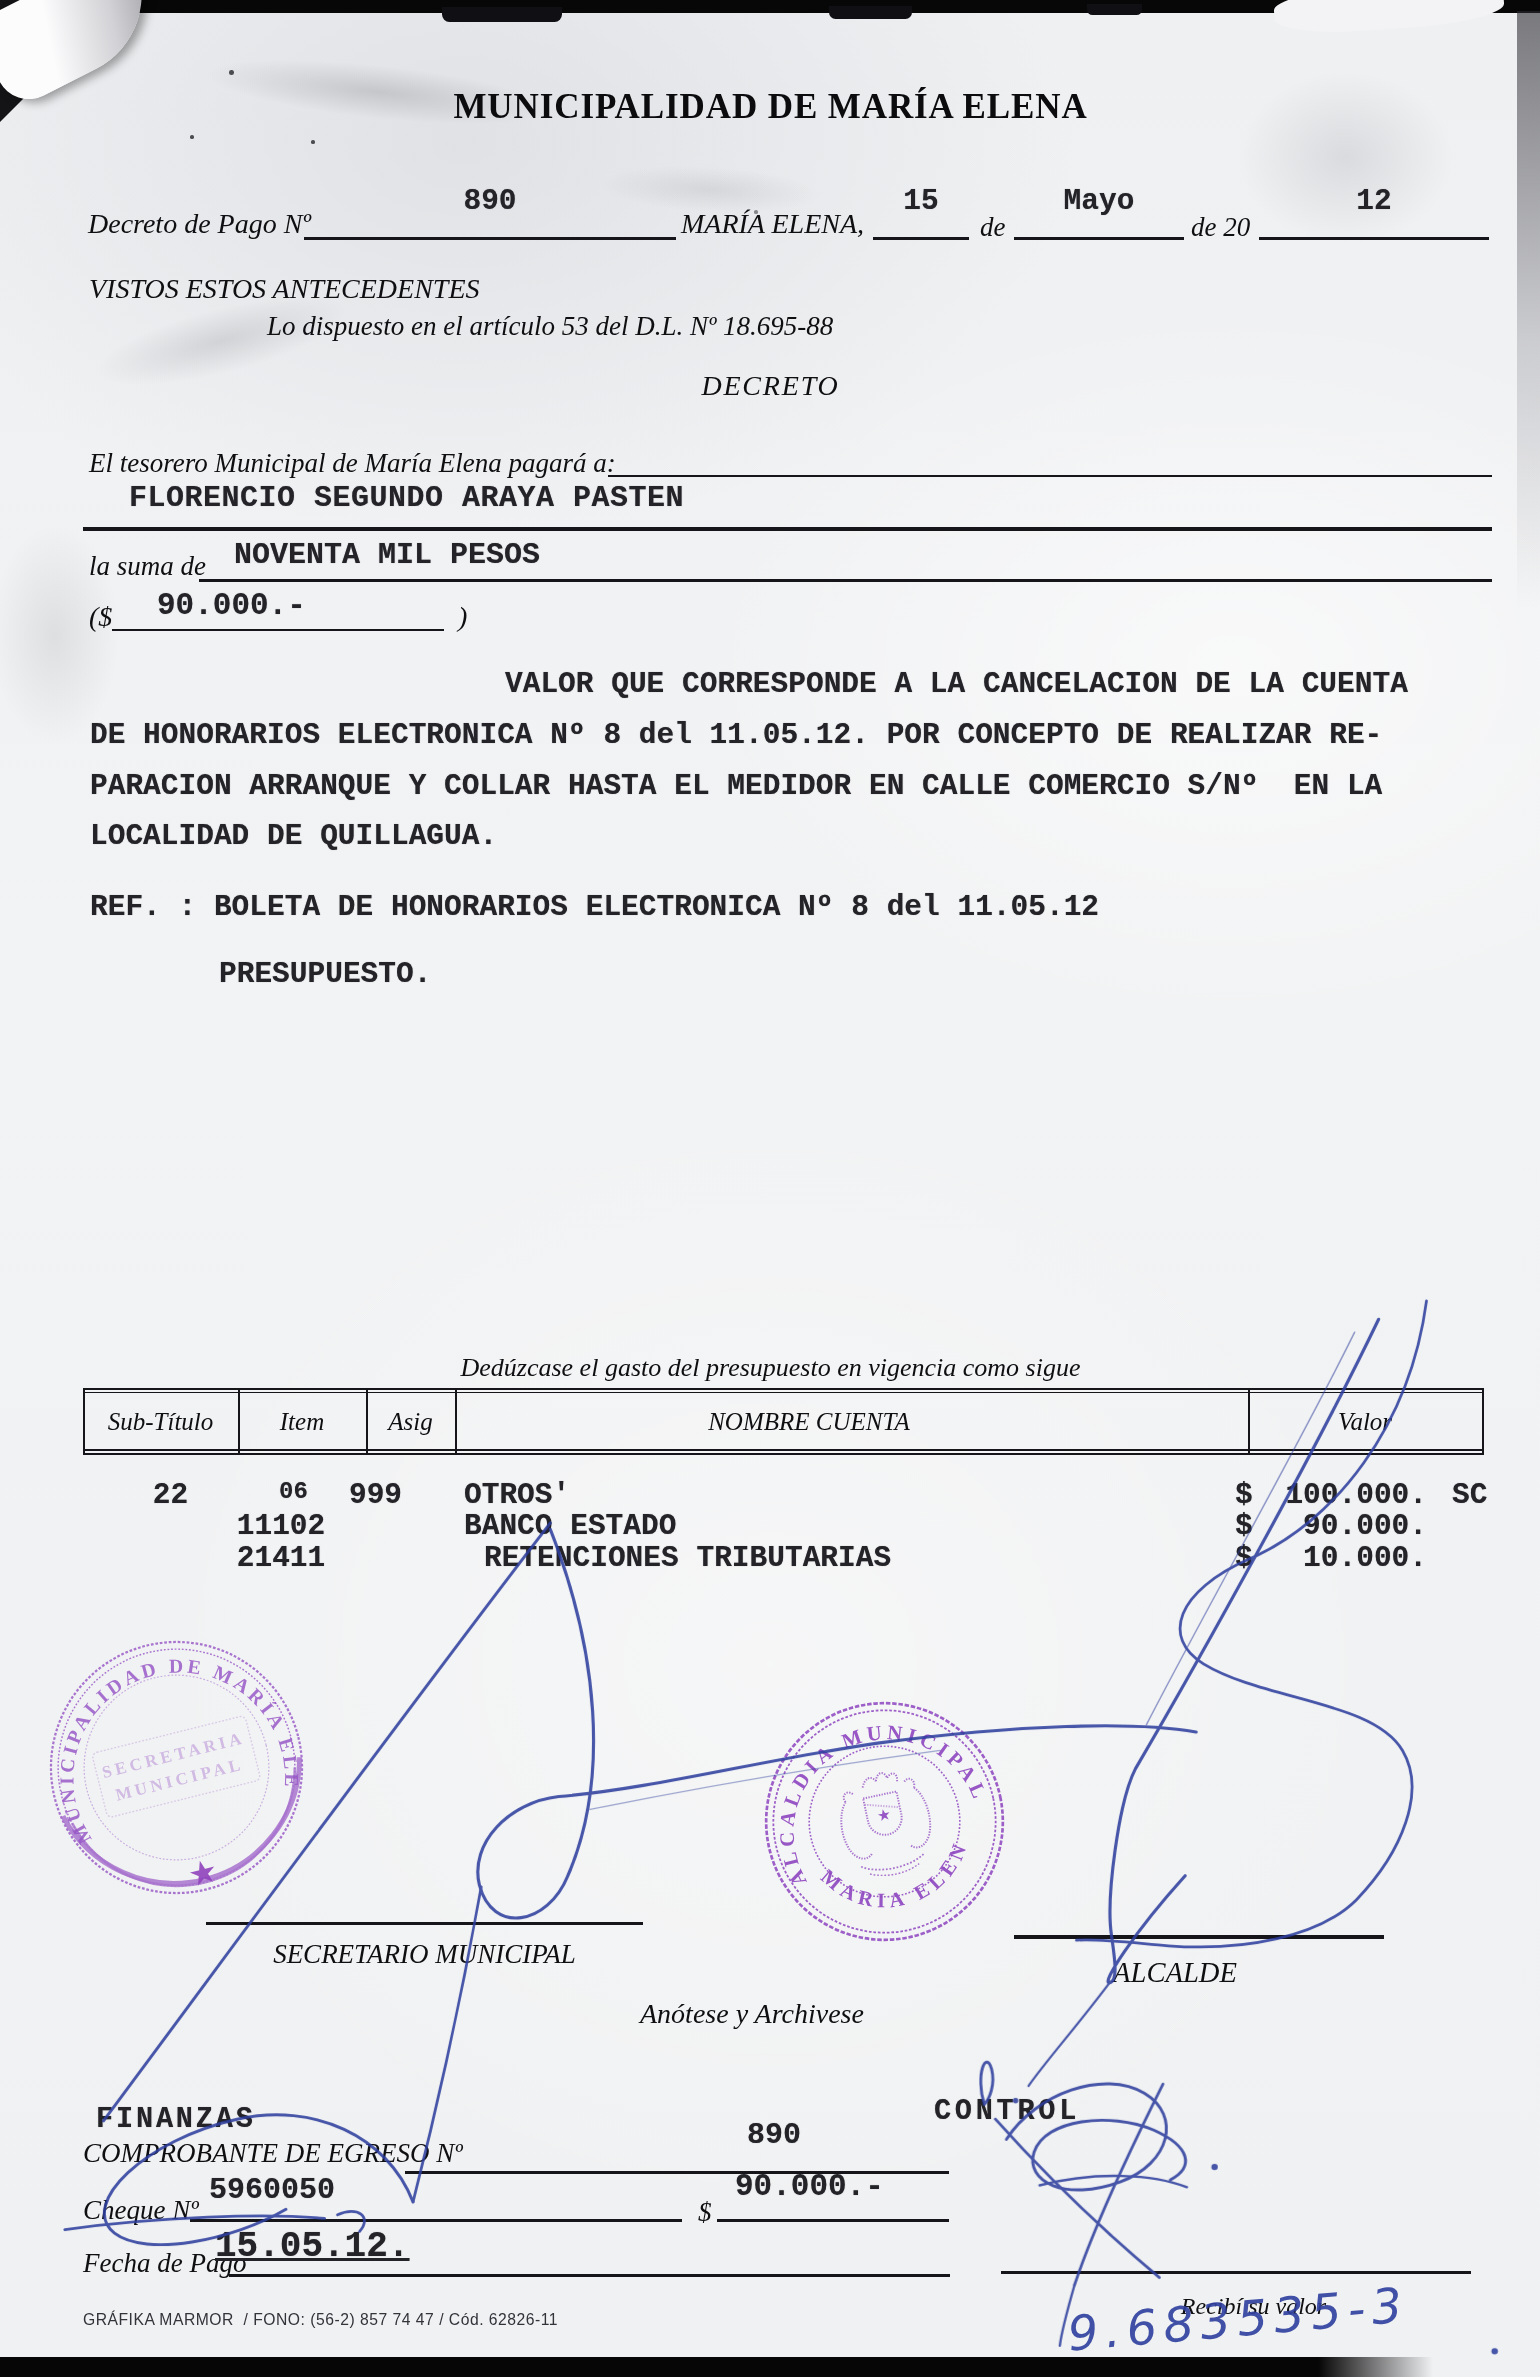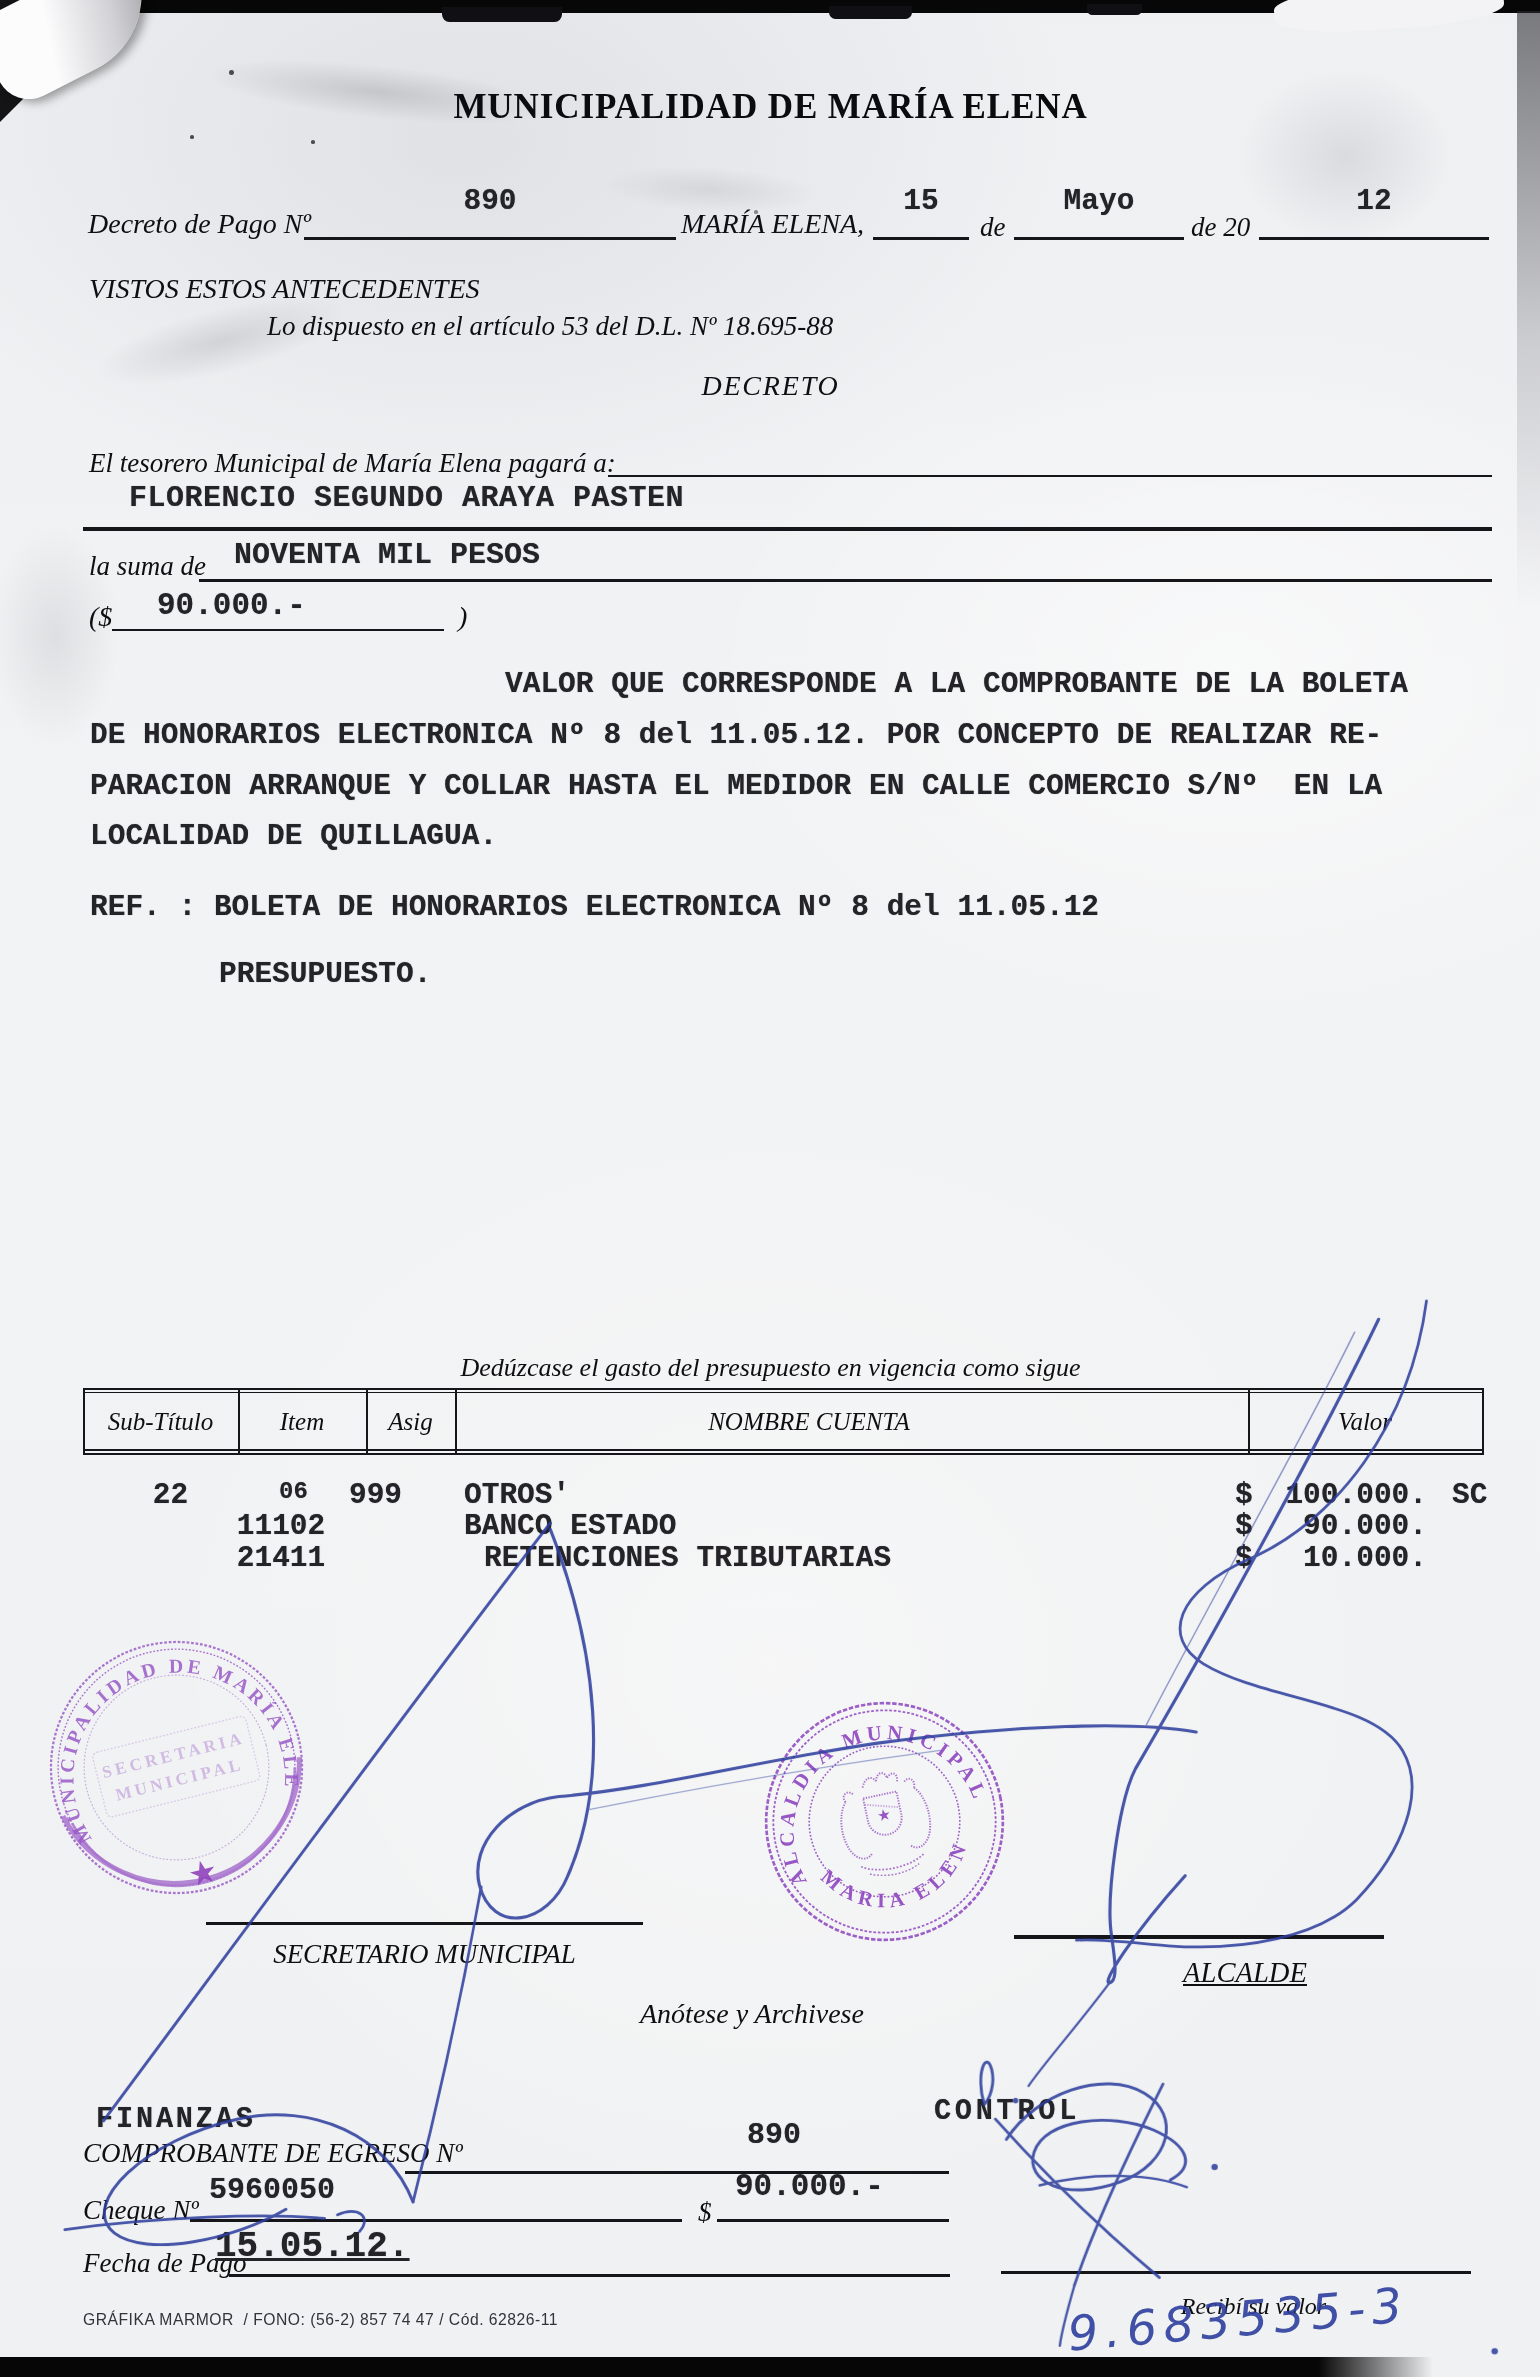--- a/index.html
+++ b/index.html
@@ -65,21 +65,21 @@
 
     <div class="it" style="left:89px;top:551px;font-size:27px;">la suma de</div>
     <div class="tw" style="left:234px;top:538px;font-size:30px;">NOVENTA MIL PESOS</div>
     <div class="ln" style="left:199px;top:579px;width:1293px;height:3.2px;"></div>
 
     <div class="it" style="left:89px;top:601px;font-size:28px;">($</div>
     <div class="tw" style="left:157px;top:588px;font-size:31px;">90.000.-</div>
     <div class="ln" style="left:112px;top:629px;width:332px;height:2.3px;"></div>
     <div class="it" style="left:458px;top:601px;font-size:28px;">)</div>
 
-    <div class="tw" style="left:505px;top:667px;font-size:29.5px;">VALOR QUE CORRESPONDE A LA COMPROBANTE DE LA BOLETA</div>
+    <div class="tw" style="left:505px;top:667px;font-size:29.5px;">VALOR QUE CORRESPONDE A LA CANCELACION DE LA CUENTA</div>
     <div class="tw" style="left:90px;top:718px;font-size:29.5px;">DE HONORARIOS ELECTRONICA Nº 8 del 11.05.12. POR CONCEPTO DE REALIZAR RE-</div>
     <div class="tw" style="left:90px;top:769px;font-size:29.5px;">PARACION ARRANQUE Y COLLAR HASTA EL MEDIDOR EN CALLE COMERCIO S/Nº  EN LA</div>
     <div class="tw" style="left:90px;top:819px;font-size:29.5px;">LOCALIDAD DE QUILLAGUA.</div>
 
     <div class="tw" style="left:90px;top:890px;font-size:29.5px;">REF. : BOLETA DE HONORARIOS ELECTRONICA Nº 8 del 11.05.12</div>
     <div class="tw" style="left:219px;top:957px;font-size:29.5px;">PRESUPUESTO.</div>
 
     <div class="it ctr" style="left:0;right:0;top:1353px;font-size:26px;">Dedúzcase el gasto del presupuesto en vigencia como sigue</div>
 
     <div class="ln" style="left:83px;top:1388px;width:1401px;height:2.3px;"></div>
@@ -118,21 +118,21 @@
       <div class="tw ctr" style="left:221px;top:1541px;width:120px;font-size:29.5px;">21411</div>
       <div class="tw" style="left:464px;top:1541px;font-size:29.5px;margin-left:20px;">RETENCIONES TRIBUTARIAS</div>
       <div class="tw" style="left:1235px;top:1541px;font-size:29.5px;">$</div>
       <div class="tw rt" style="left:1261px;top:1541px;width:166px;font-size:29.5px;">10.000.</div>
     </div>
 
     <div class="ln" style="left:206px;top:1922px;width:437px;height:3.2px;"></div>
     <div class="it ctr" style="left:206px;top:1939px;width:437px;font-size:27px;">SECRETARIO MUNICIPAL</div>
     <div class="it" style="left:640px;top:1998px;font-size:28px;">Anótese y Archivese</div>
     <div class="ln" style="left:1014px;top:1935px;width:370px;height:3.7px;"></div>
-    <div class="it ctr" style="left:1060px;top:1957px;width:370px;font-size:28.6px;text-decoration:underline;">ALCALDE</div>
+    <div class="it ctr" style="left:990px;top:1957px;width:370px;font-size:28.6px;">ALCALDE</div>
     <div class="tw" style="left:934px;top:2095px;font-size:28.6px;letter-spacing:3.7px;">CONTROL</div>
     <div class="tw" style="left:96px;top:2103px;font-size:28.6px;letter-spacing:2.8px;">FINANZAS</div>
 
     <div class="it" style="left:83px;top:2138px;font-size:27px;">COMPROBANTE DE EGRESO Nº</div>
     <div class="tw ctr" style="left:645px;top:2118px;width:258px;font-size:30px;">890</div>
     <div class="ln" style="left:405px;top:2171px;width:544px;height:2.8px;"></div>
 
     <div class="it" style="left:83px;top:2195px;font-size:27px;">Cheque Nº</div>
     <div class="tw" style="left:209px;top:2173px;font-size:30px;">5960050</div>
     <div class="ln" style="left:190px;top:2219px;width:492px;height:2.8px;"></div>

